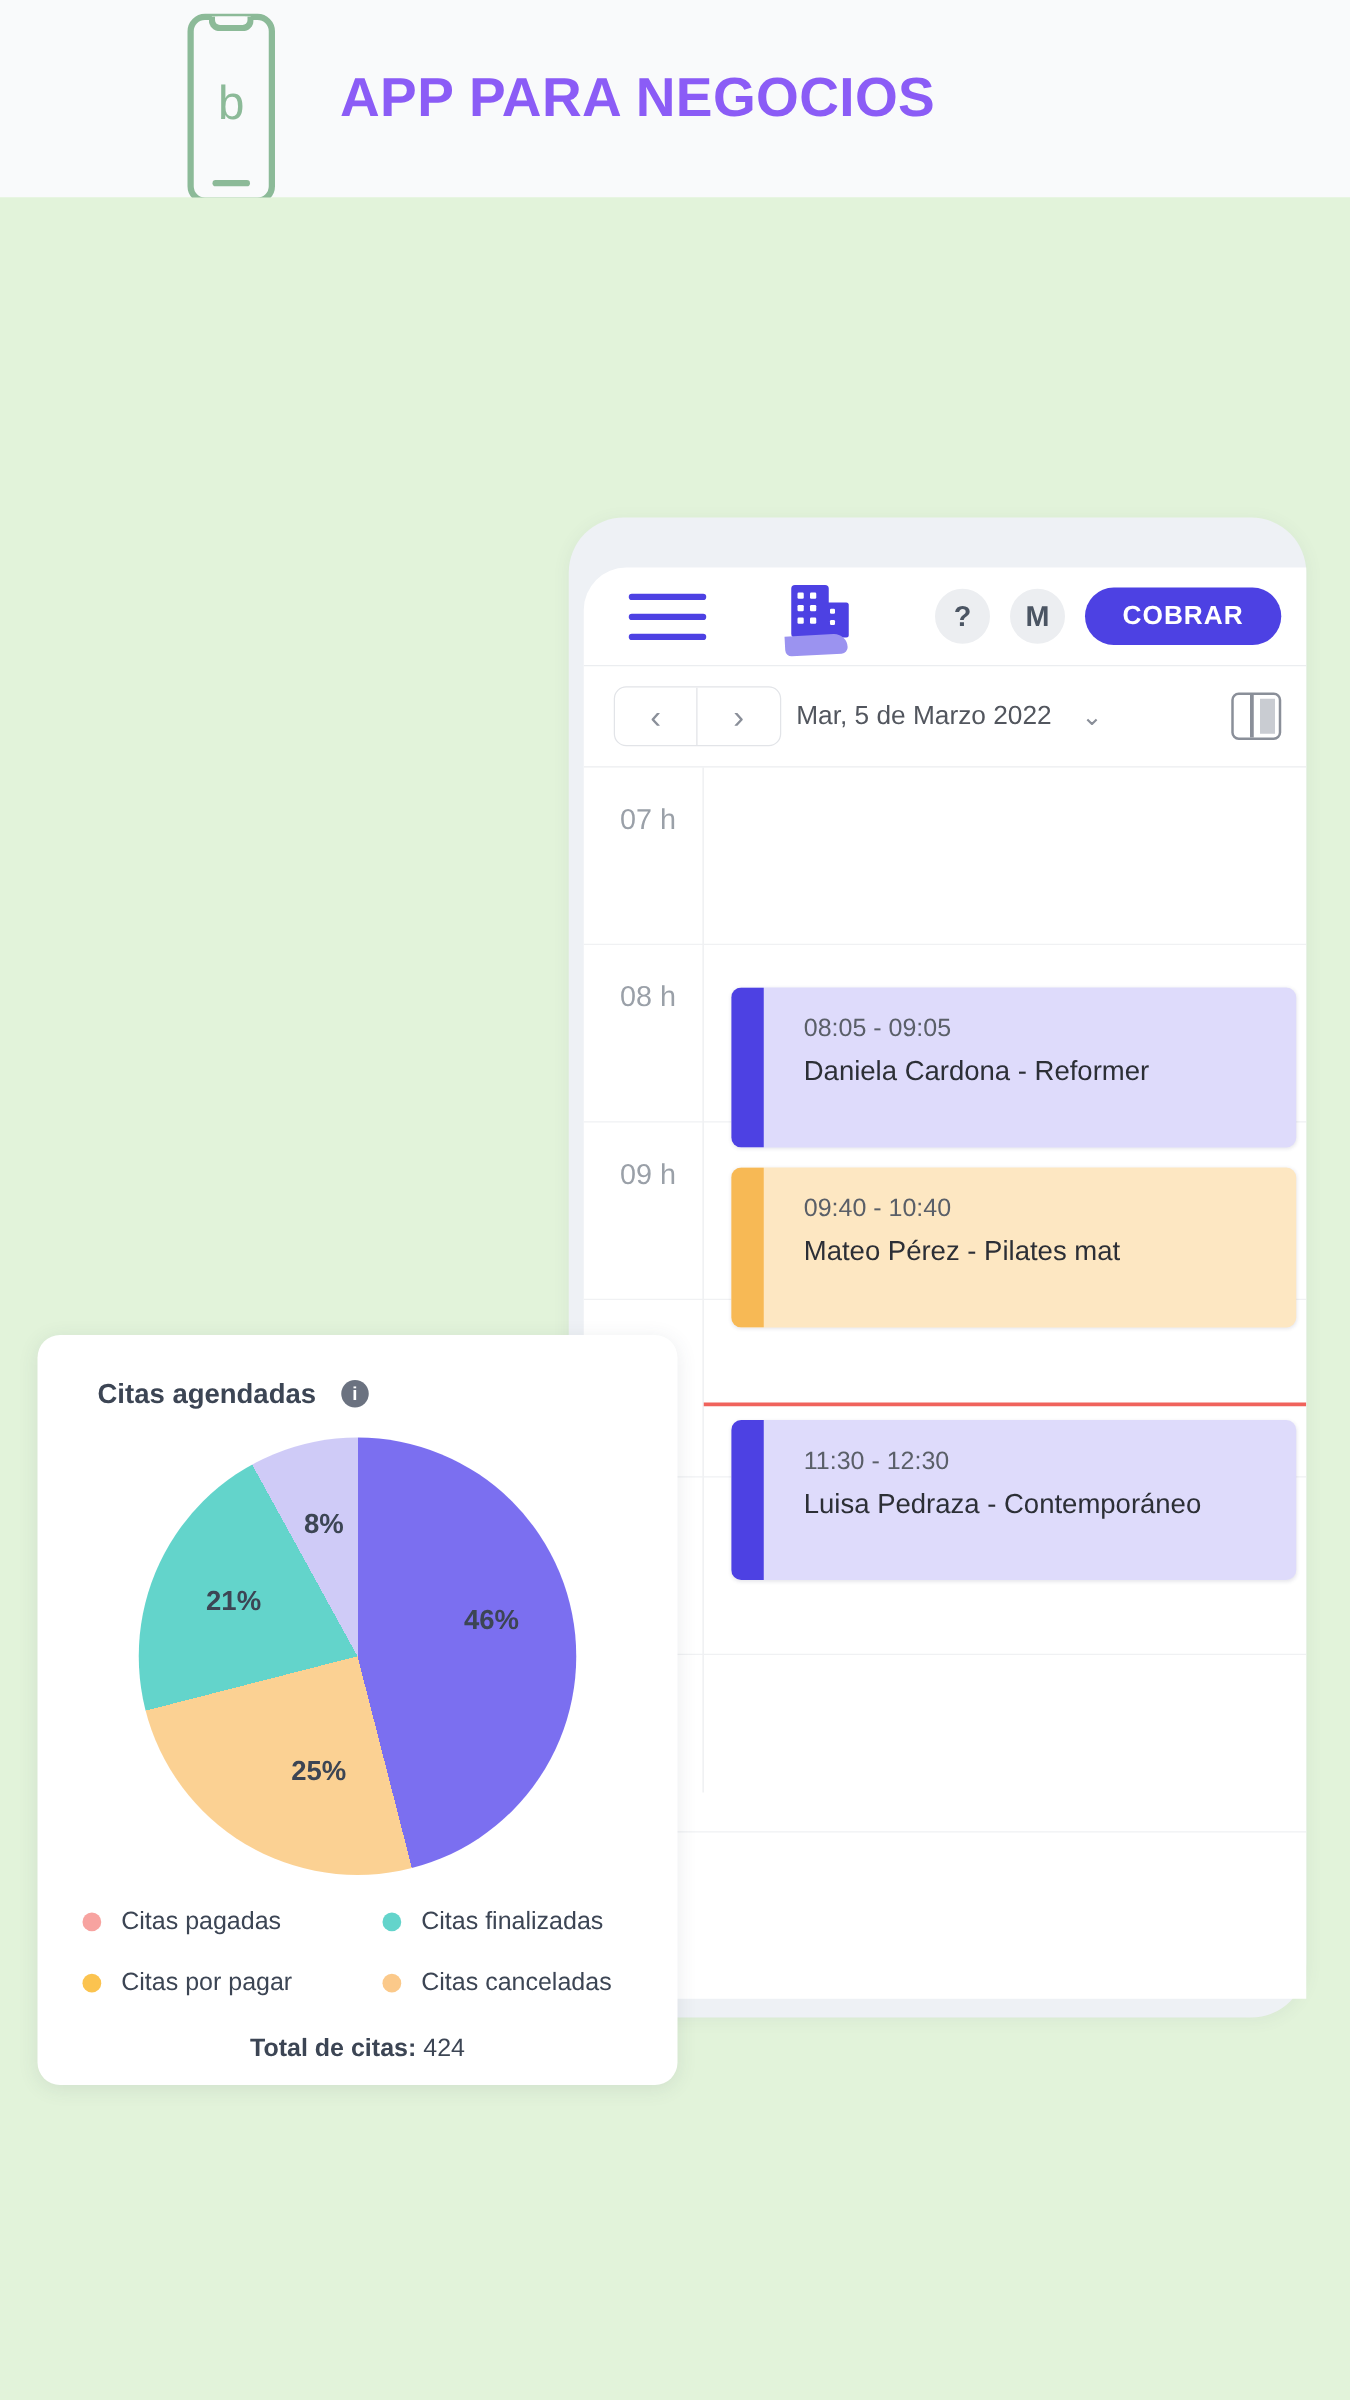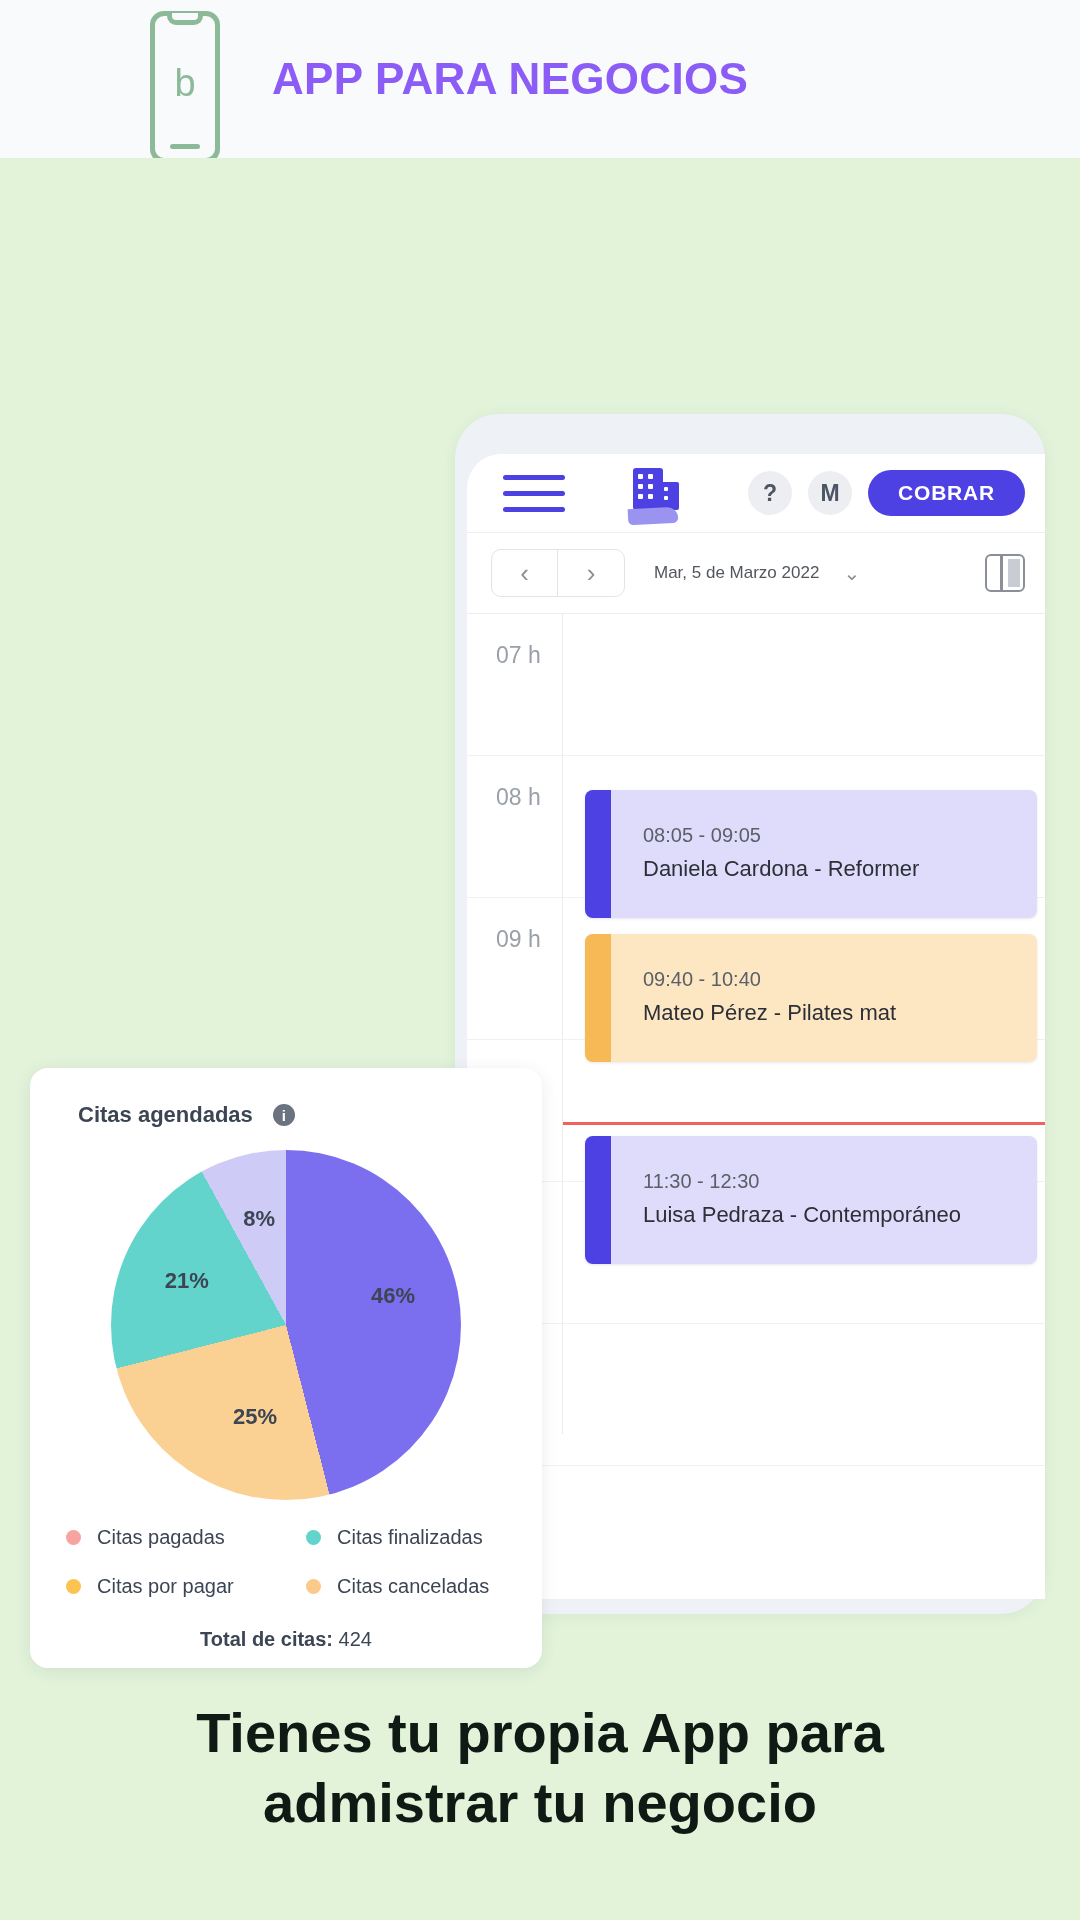--- a/index.html
+++ b/index.html
@@ -120,21 +120,21 @@
   .date-bar {
     height:82px; border-top:1.5px solid #ebedf0; border-bottom:1.5px solid #ebedf0;
     display:flex; align-items:center; padding-left:24px;
   }
   .navarrows { display:flex; border:1.5px solid #e2e4e8; border-radius:10px; overflow:hidden; }
   .navarrows div {
     width:66px; height:46px; display:flex; align-items:center; justify-content:center;
     font-size:26px; color:#8a8f99; cursor:pointer;
   }
   .navarrows div:first-child { border-right:1.5px solid #e2e4e8; }
-  .date-label { margin-left:29px; font-size:17px; color:#52565e; white-space:nowrap; }
+  .date-label { margin-left:12px; font-size:21px; color:#52565e; white-space:nowrap; }
   .date-caret { margin-left:24px; font-size:20px; color:#8a8f99; cursor:pointer; }
   .view-toggle {
     margin-left:auto; margin-right:20px; width:40px; height:38px;
     border:2.5px solid #8a8f99; border-radius:6px; position:relative; cursor:pointer;
   }
   .view-toggle::after {
     content:''; position:absolute; right:3px; top:3px; bottom:3px; width:12px;
     background:#c9ccd2;
   }
   .view-toggle::before {
@@ -150,21 +150,21 @@
   }
   .now-line { position:absolute; left:96px; right:0; height:2.5px; background:#f0635c; }
 
   .appt {
     position:absolute; left:118px; right:8px;
     border-radius:8px; overflow:hidden; display:flex;
     box-shadow:0 1px 3px rgba(70,70,110,.13);
   }
   .appt .bar { width:26px; flex:0 0 26px; }
   .appt .body { flex:1; padding:22px 0 0 32px; }
-  .appt .time { font-size:20px; color:#5a5f68; margin-bottom:9px;margin-top:12px; }
+  .appt .time { font-size:20px; color:#5a5f68; margin-bottom:9px; }
   .appt .who { font-size:22px; color:#2c2f36; font-weight:500; }
   .appt.purple { background:#dedbfb; }
   .appt.purple .bar { background:#4d41e3; }
   .appt.amber { background:#fde7c2; }
   .appt.amber .bar { background:#f7b955; }
 
   
   .chart-card {
     position:absolute; left:30px; top:910px;
     width:512px; height:600px;
@@ -337,18 +337,14 @@
         <span class="legend-text">Citas canceladas</span>
       </div>
     </div>
 
     <div class="total-row">
       <b>Total de citas:</b>
       <span>424</span>
     </div>
   </div>
 
-  <div class="headline">
-    <div>Tienes tu propia App para</div>
-    <div>admistrar tu negocio</div>
-  </div>
 
 </div>
 
 </body></html>

